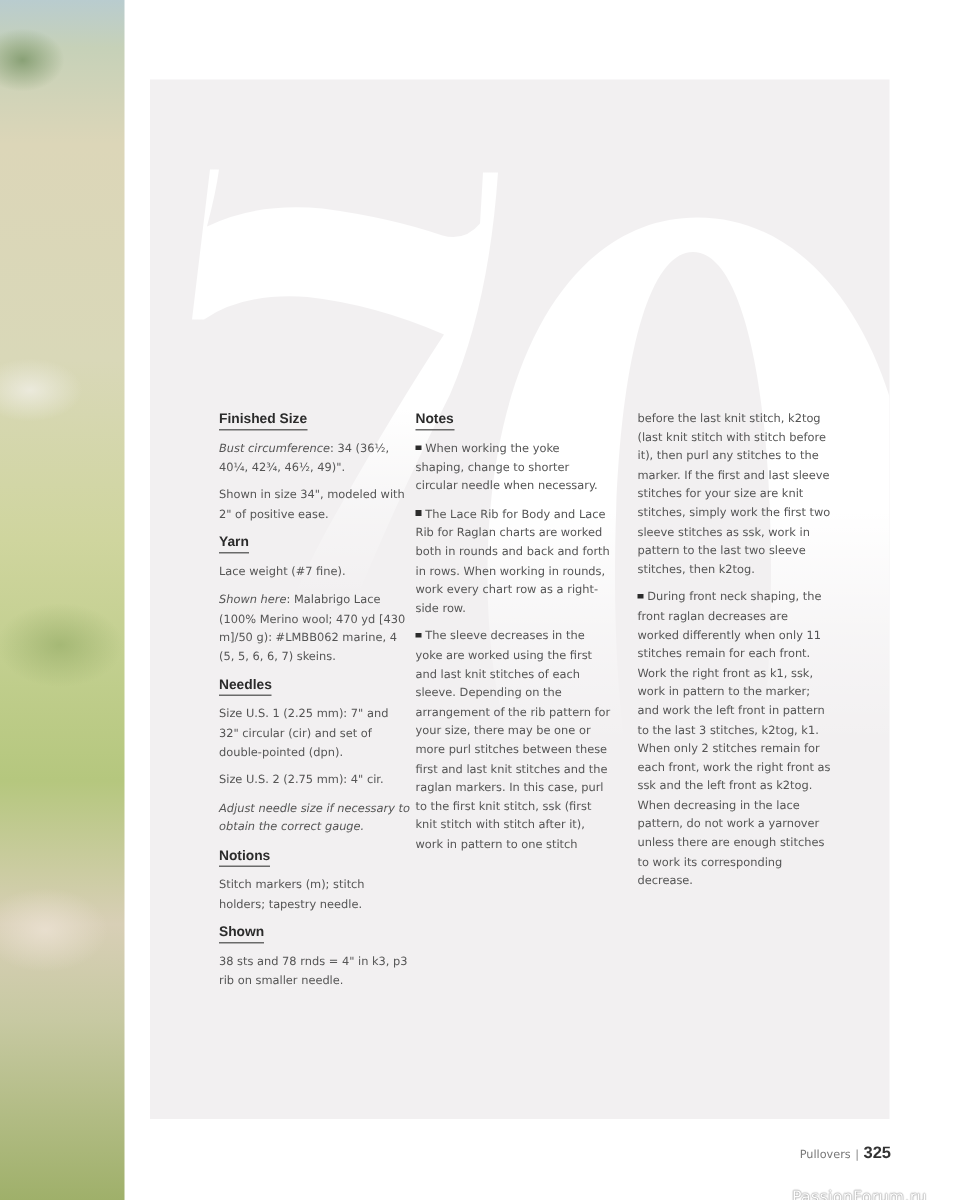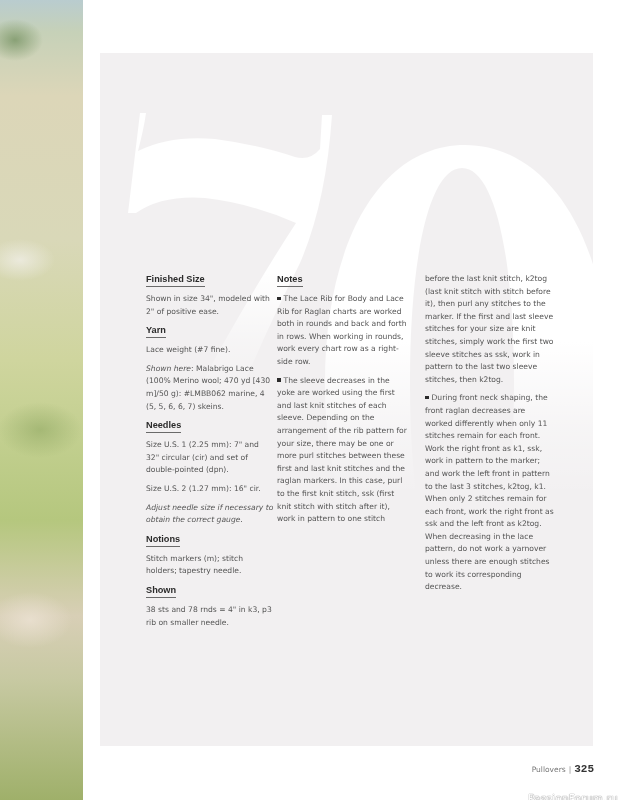--- a/index.html
+++ b/index.html
@@ -44,21 +44,21 @@
     display:inline-block; width:3.5px; height:3.5px; background:#2b2b2b;
     margin-right:3px; vertical-align:1px;
   }
   .section { margin-bottom:6px; }
   .footer {
     position:absolute; top:763px; left:500px; width:94px; text-align:right;
     font-size:7.5px; color:#777777; white-space:nowrap;
   }
   .footer .sep { color:#888; margin:0 3px; }
   .footer .num {
-    font-family:Liberation Mono, monospace; font-weight:bold; font-size:11px; color:#333;
+    font-family:Liberation Sans, sans-serif; font-weight:bold; font-size:11px; color:#333;
   }
   .watermark {
     position:absolute; top:792px; left:528px;
     font-size:10.5px; color:#ffffff; letter-spacing:0.2px;
     text-shadow:0 0 1px #888, 0 0 1px #888;
   }
 </style>
 </head>
 <body>
 
@@ -104,45 +104,47 @@
       M 362 115
       C 330 115 310 200 310 330
       C 310 460 330 540 362 540
       C 394 540 414 460 414 330
       C 414 200 394 115 362 115 Z"></path>
   </svg>
 
   <div class="col col1">
     <div class="section">
       <div class="heading">Finished Size</div>
+      <p><span class="it">Bust circumference</span><span>: 34 (36½, 40¼, 42¾, 46½, 49)".</span></p>
       <p>Shown in size 34", modeled with 2" of positive ease.</p>
     </div>
     <div class="section">
       <div class="heading">Yarn</div>
       <p>Lace weight (#7 fine).</p>
       <p><span class="it">Shown here</span><span>: Malabrigo Lace (100% Merino wool; 470 yd [430 m]/50 g): #LMBB062 marine, 4 (5, 5, 6, 6, 7) skeins.</span></p>
     </div>
     <div class="section">
       <div class="heading">Needles</div>
       <p>Size U.S. 1 (2.25 mm): 7" and 32" circular (cir) and set of double-pointed (dpn).</p>
-      <p>Size U.S. 2 (1.27 mm): 16" cir.</p>
+      <p>Size U.S. 2 (2.75 mm): 4" cir.</p>
       <p class="it">Adjust needle size if necessary to obtain the correct gauge.</p>
     </div>
     <div class="section">
       <div class="heading">Notions</div>
       <p>Stitch markers (m); stitch holders; tapestry needle.</p>
     </div>
     <div class="section">
       <div class="heading">Shown</div>
       <p>38 sts and 78 rnds = 4" in k3, p3 rib on smaller needle.</p>
     </div>
   </div>
 
   <div class="col col2">
     <div class="heading">Notes</div>
+    <p><span class="bullet"></span><span>When working the yoke shaping, change to shorter circular needle when necessary.</span></p>
     <p><span class="bullet"></span><span>The Lace Rib for Body and Lace Rib for Raglan charts are worked both in rounds and back and forth in rows. When working in rounds, work every chart row as a right-side row.</span></p>
     <p><span class="bullet"></span><span>The sleeve decreases in the yoke are worked using the first and last knit stitches of each sleeve. Depending on the arrangement of the rib pattern for your size, there may be one or more purl stitches between these first and last knit stitches and the raglan markers. In this case, purl to the first knit stitch, ssk (first knit stitch with stitch after it), work in pattern to one stitch</span></p>
   </div>
 
   <div class="col col3">
     <p>before the last knit stitch, k2tog (last knit stitch with stitch before it), then purl any stitches to the marker. If the first and last sleeve stitches for your size are knit stitches, simply work the first two sleeve stitches as ssk, work in pattern to the last two sleeve stitches, then k2tog.</p>
     <p><span class="bullet"></span><span>During front neck shaping, the front raglan decreases are worked differently when only 11 stitches remain for each front. Work the right front as k1, ssk, work in pattern to the marker; and work the left front in pattern to the last 3 stitches, k2tog, k1. When only 2 stitches remain for each front, work the right front as ssk and the left front as k2tog. When decreasing in the lace pattern, do not work a yarnover unless there are enough stitches to work its corresponding decrease.</span></p>
   </div>
 </div>
 

